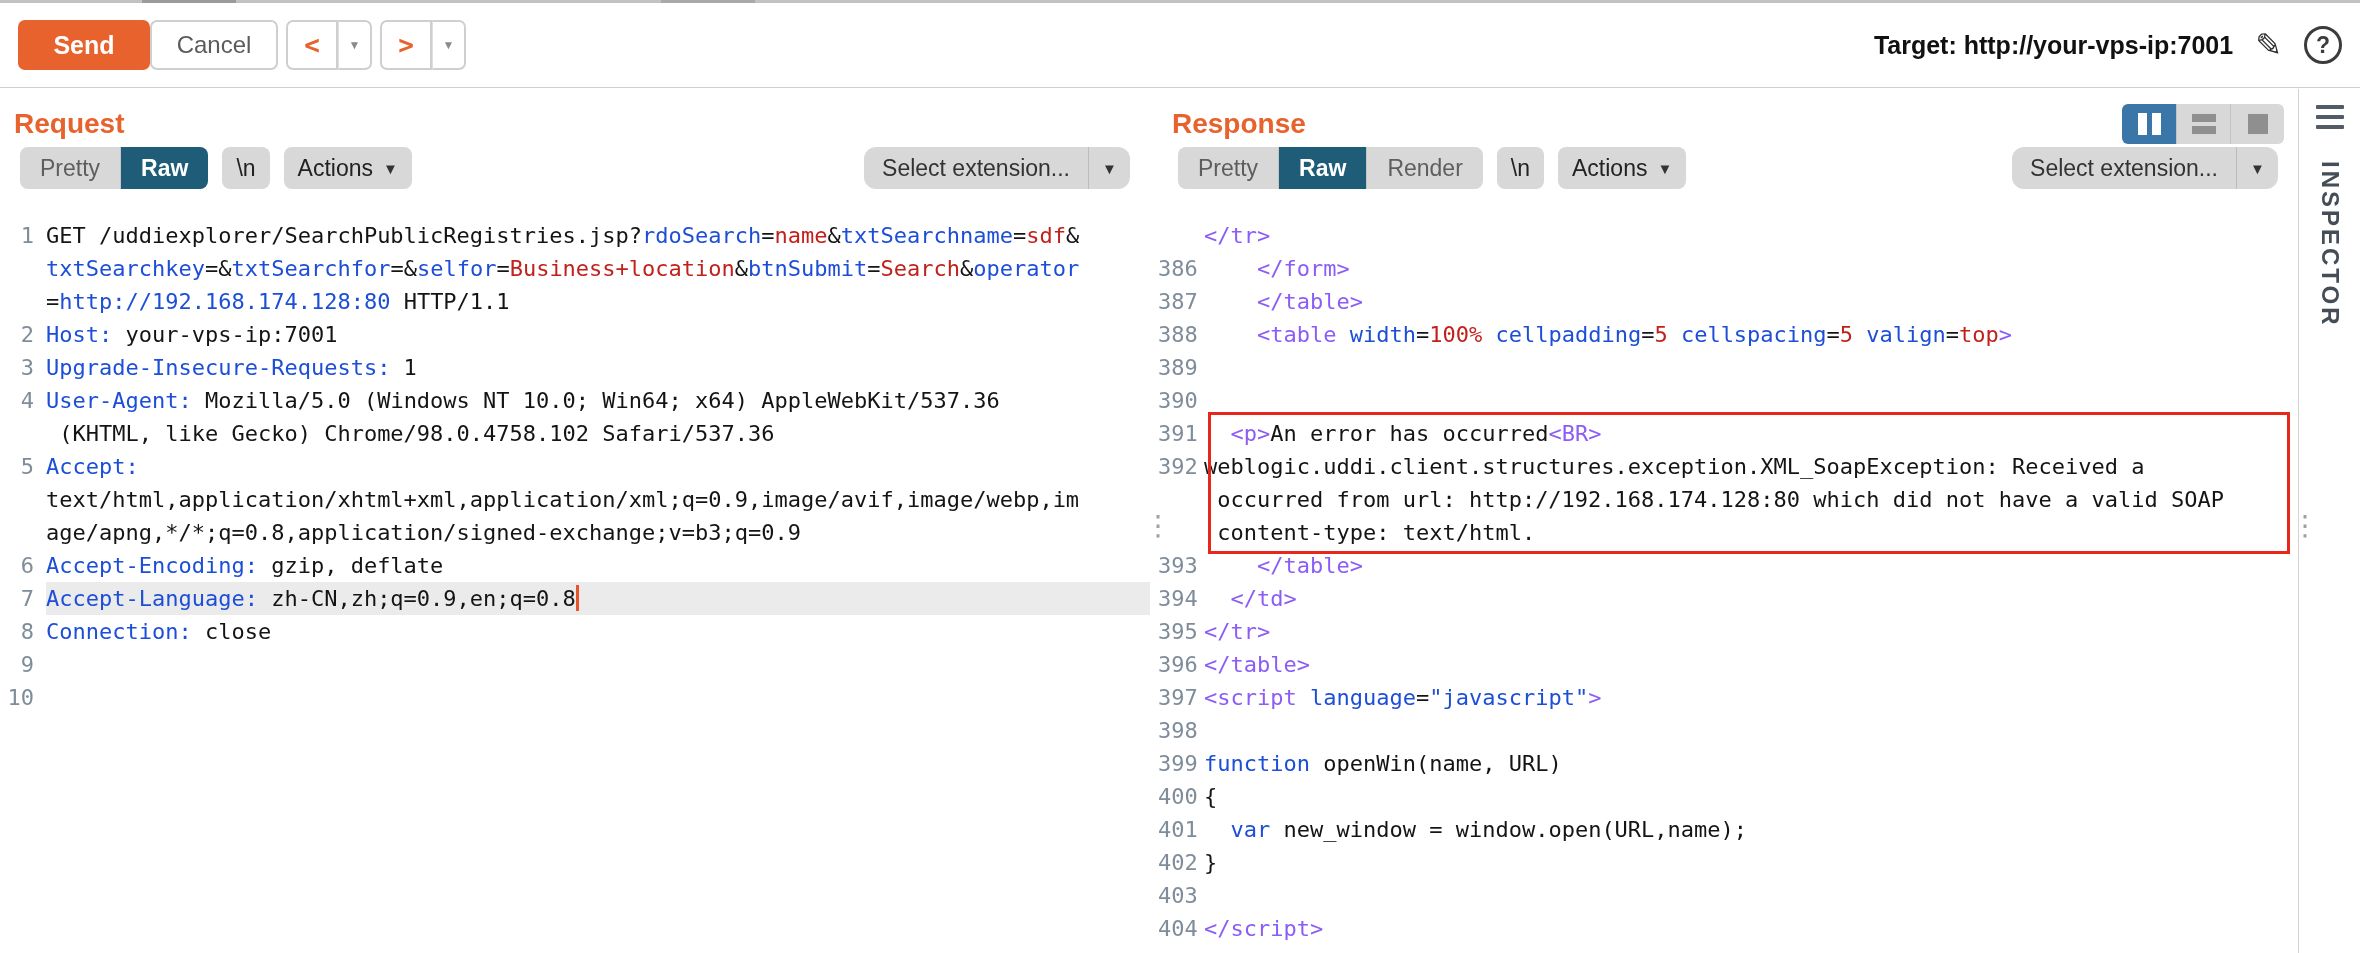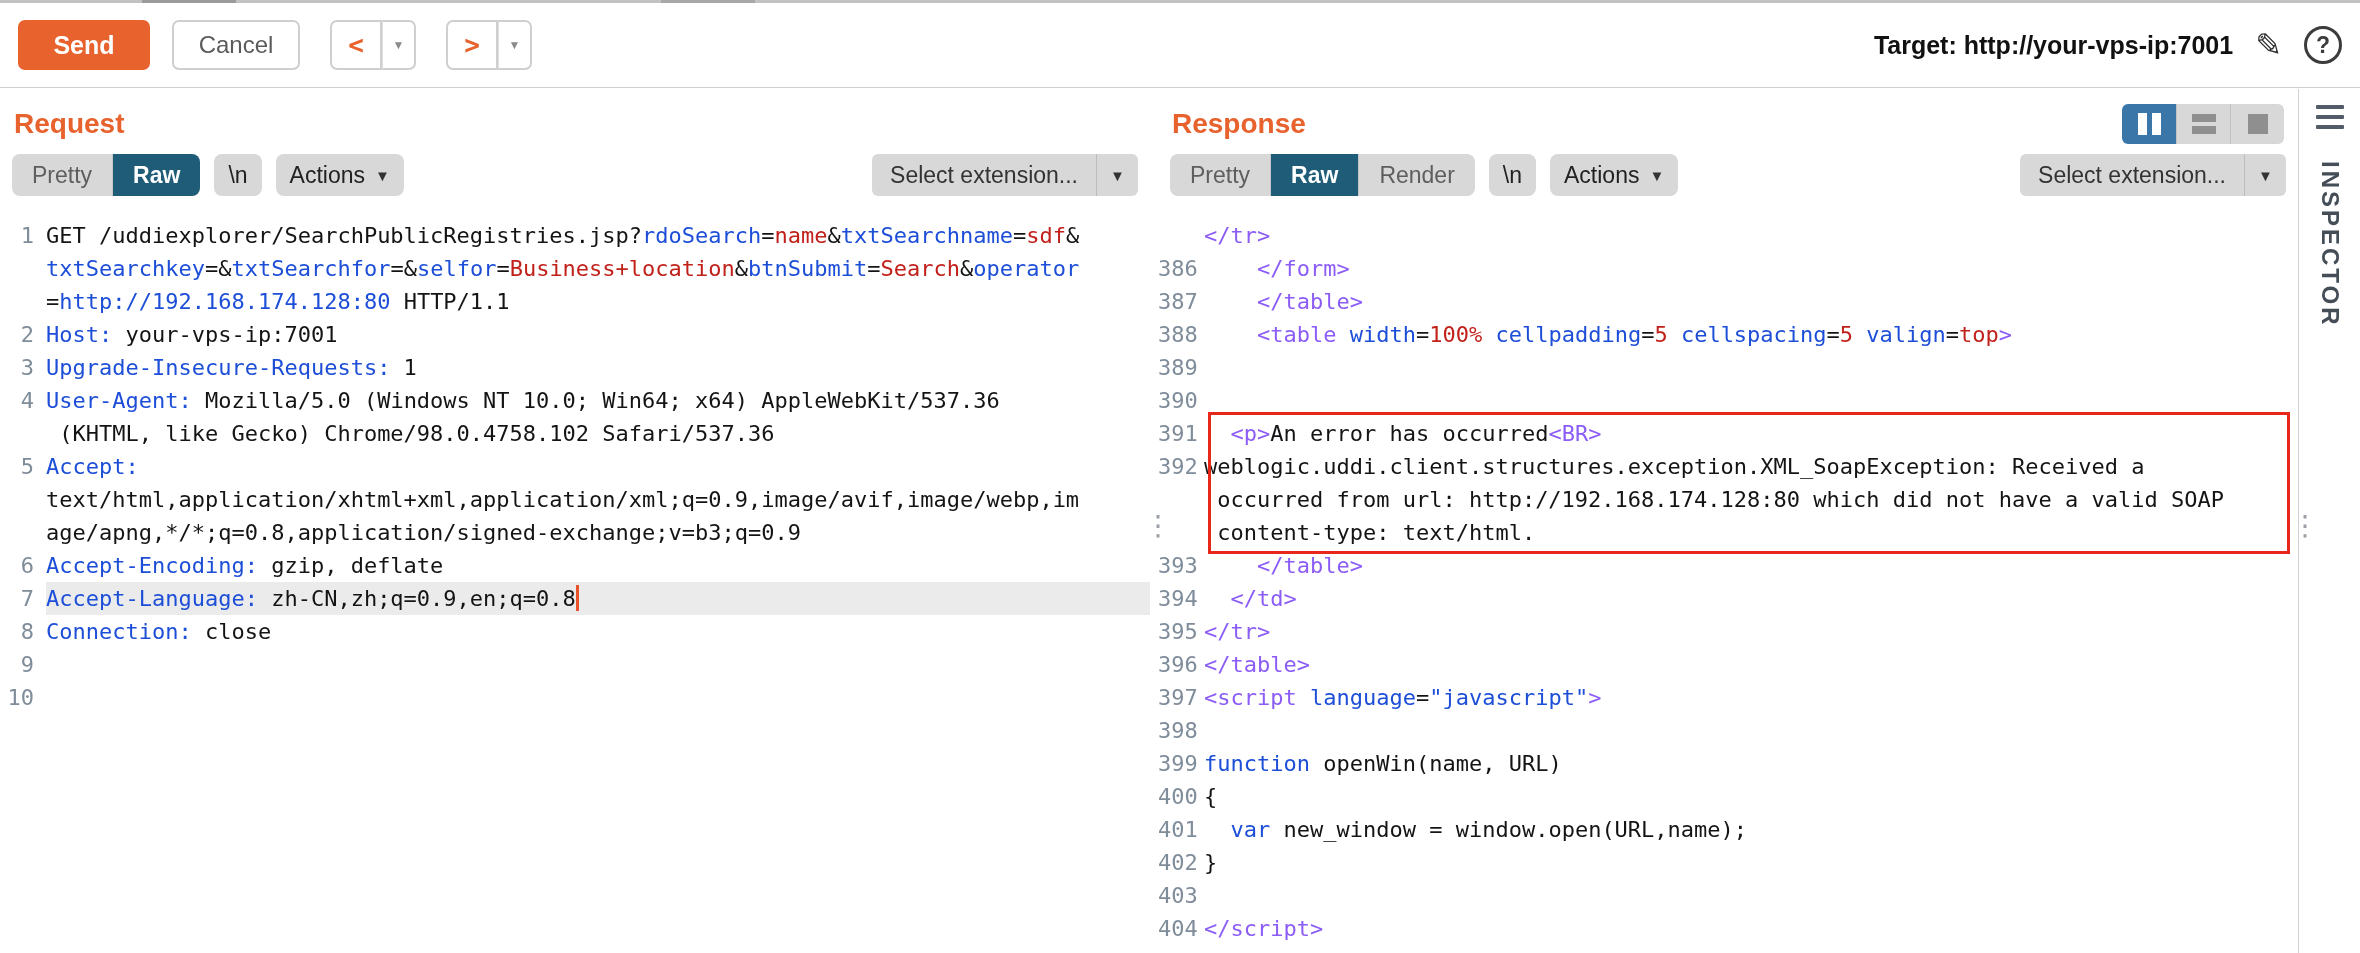--- a/index.html
+++ b/index.html
@@ -1,21 +1,21 @@
 <!DOCTYPE html>
 <html><head>
 <meta charset="utf-8">
 <style>
   * { margin:0; padding:0; box-sizing:border-box; }
   html,body { width:2360px; height:953px; overflow:hidden; background:#fff;
               font-family:"Liberation Sans", sans-serif; color:#111; }
 
   .top-strip { height:3px; background:linear-gradient(90deg,#c2c2c2 0 6%,#9b9b9b 6% 10%,#c2c2c2 10% 28%,#a8a8a8 28% 32%,#c2c2c2 32% 100%); }
 
-  .toolbar { height:85px; border-bottom:1px solid #cdd0d2; display:flex; align-items:center; padding:0 18px; gap:22px; background:#fff; }
+  .toolbar { height:85px; border-bottom:1px solid #cdd0d2; display:flex; align-items:center; padding:0 18px; gap:0; background:#fff; }
   .btn-send { width:132px; height:50px; background:#e8622d; border:none; border-radius:7px; color:#fff; font-weight:bold; font-size:25px; font-family:inherit; }
   .btn-cancel { width:128px; height:50px; background:#fff; border:2px solid #cfcfcf; border-radius:7px; color:#5b5b5b; font-size:24px; font-family:inherit; }
   .nav-group { display:flex; margin-left:8px; }
   .nav-main { width:52px; height:50px; border:2px solid #cfcfcf; border-radius:7px 0 0 7px; background:#fff; color:#e8622d; font-weight:bold; font-size:26px; font-family:"DejaVu Sans Mono",monospace; }
   .nav-drop { width:34px; height:50px; border:2px solid #cfcfcf; border-left:1px solid #dedede; border-radius:0 7px 7px 0; background:#fff; color:#8a8a8a; font-size:12px; }
   .toolbar-right { margin-left:auto; display:flex; align-items:center; gap:22px; }
   .target-text { font-size:25px; font-weight:bold; white-space:nowrap; }
   .pencil { font-size:32px; color:#2e2e2e; line-height:1; }
   .help { width:38px; height:38px; border:3px solid #3c3c3c; border-radius:50%; display:flex; align-items:center; justify-content:center; font-size:23px; font-weight:bold; color:#3c3c3c; }
 
@@ -30,28 +30,28 @@
   .panel-title { font-size:28px; font-weight:bold; color:#e8622d; }
   .view-group { margin-left:auto; display:flex; border-radius:6px; overflow:hidden; }
   .vb { width:54px; height:40px; background:#d8d8d8; display:flex; align-items:center; justify-content:center; gap:5px; border:none; }
   .vb + .vb { border-left:1px solid #c3c3c3; }
   .vb.sel { background:#3b76a9; }
   .colbar { width:9px; height:22px; background:#fff; }
   .rowwrap { display:flex; flex-direction:column; gap:4px; }
   .rowbar { width:24px; height:8px; background:#8f8f8f; }
   .sq { width:20px; height:20px; background:#8f8f8f; }
 
-  .tabs-row { display:flex; align-items:center; height:56px; padding:0 12px; gap:14px; }
+  .tabs-row { display:flex; align-items:flex-start; height:56px; padding:0 20px; gap:14px; }
   .seg { display:flex; border-radius:8px; overflow:hidden; }
   .tab { height:42px; display:flex; align-items:center; padding:0 20px; background:#d8d8d8; color:#5e5e5e; font-size:23px; }
   .tab + .tab { border-left:1px solid #c6c6c6; }
   .tab.sel { background:#1f5c78; color:#fff; font-weight:bold; }
   .pill { height:42px; display:flex; align-items:center; padding:0 14px; background:#d8d8d8; border-radius:8px; font-size:23px; color:#222; gap:10px; }
   .chev { font-size:15px; color:#333; }
-  .select-ext { margin-left:auto; height:42px; display:flex; align-items:center; background:#d8d8d8; border-radius:6px; color:#333; overflow:hidden; }
+  .select-ext { margin-left:auto; height:42px; display:flex; align-items:center; background:#d8d8d8; border-radius:12px; color:#333; overflow:hidden; }
   .se-label { padding:0 18px; font-size:23px; }
   .se-chev { width:42px; align-self:stretch; display:flex; align-items:center; justify-content:center; border-left:1px solid #bcbcbc; font-size:15px; }
 
   .editor { position:relative; margin-top:16px; font-family:"DejaVu Sans Mono",monospace; font-size:22px; line-height:33px; }
   .row { display:flex; height:33px; }
   .row.hl .txt { background:#ebebeb; }
   .num { flex:none; width:46px; text-align:right; padding-right:12px; color:#7f8c9a; }
   .txt { flex:1; white-space:pre; }
   .c-k{color:#141414} .c-b{color:#1d4ed8} .c-r{color:#c2201a} .c-m{color:#8b5cf6}
   .caret { display:inline-block; width:3px; height:26px; background:#e8532a; vertical-align:-5px; }

